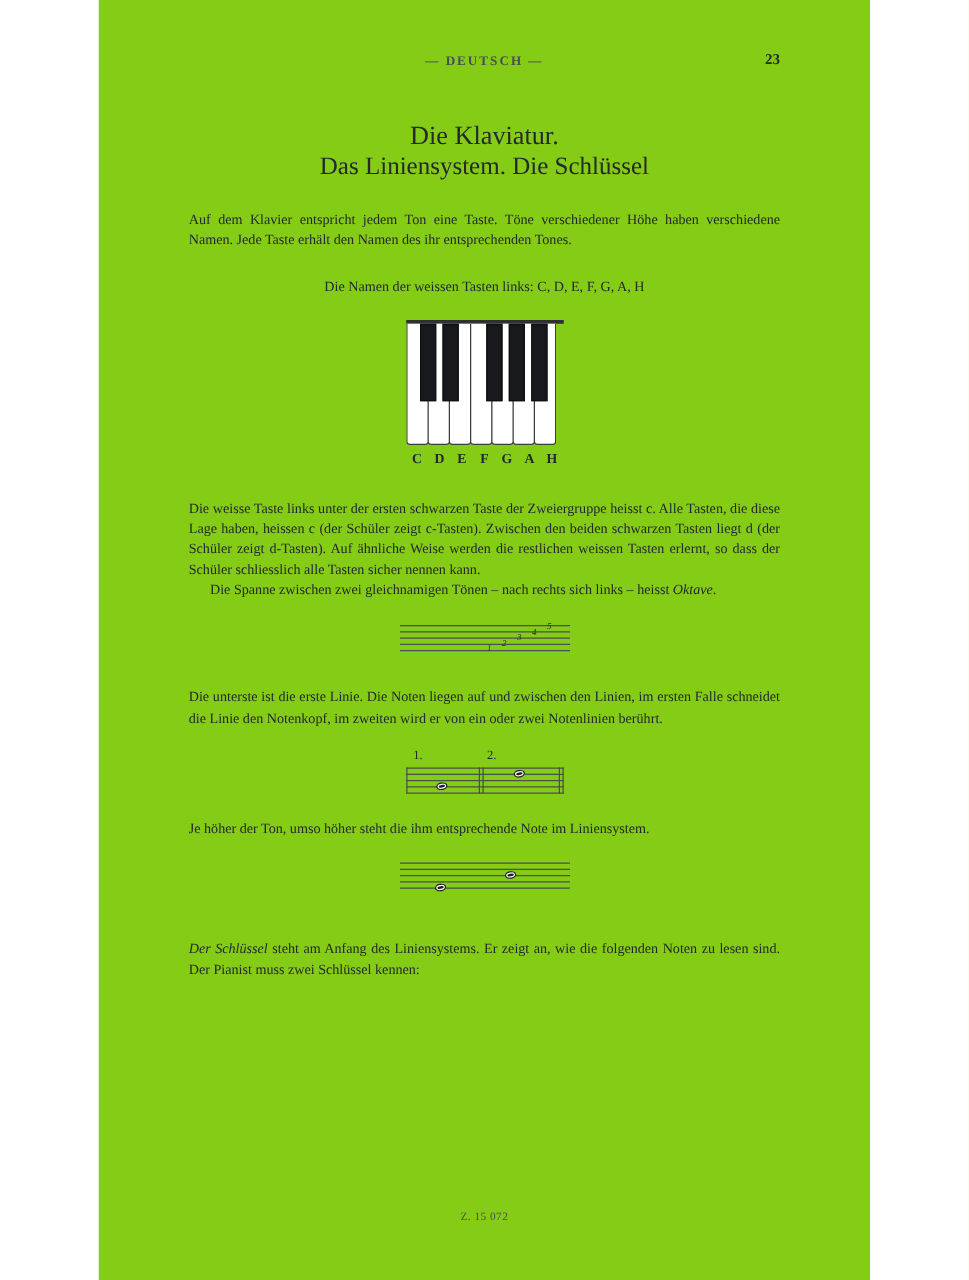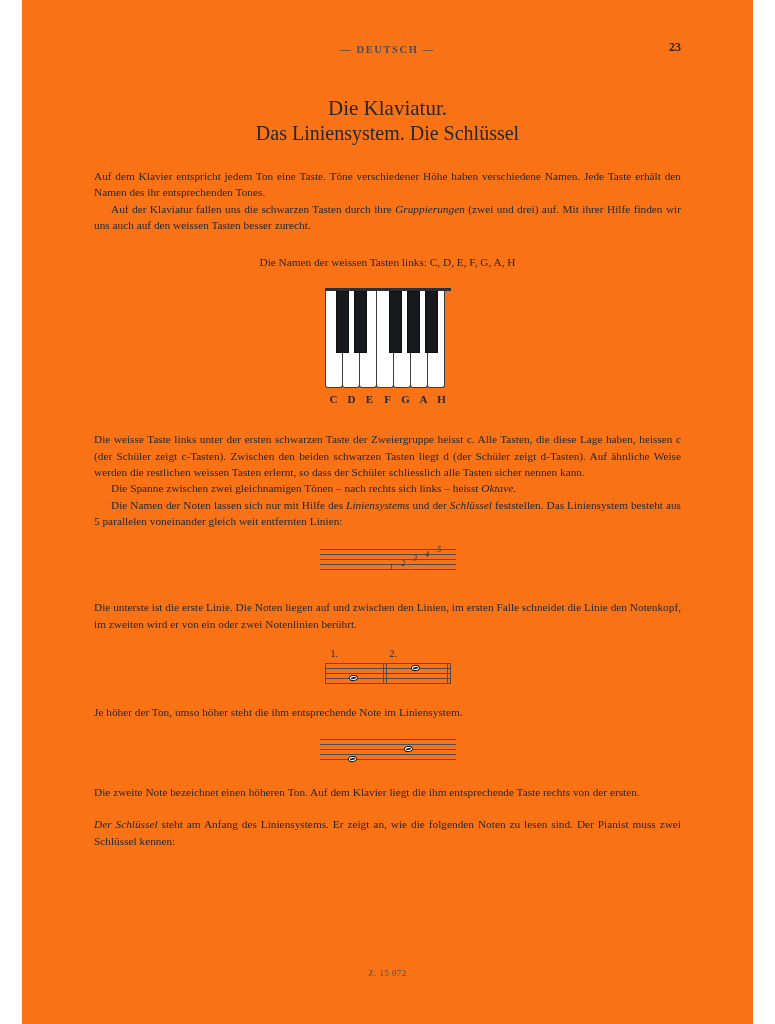--- a/index.html
+++ b/index.html
@@ -3,23 +3,23 @@
 <meta charset="utf-8">
 <title>Die Klaviatur</title>
 <style>
   html, body {
     margin: 0;
     padding: 0;
     background: #ffffff;
   }
   .page {
     position: relative;
-    width: 731px;
+    width: 617px;
     height: 1024px;
-    background: #f97316;
+    background: #84cc16;
     margin: 0 auto;
     font-family: "Liberation Serif", "DejaVu Serif", serif;
     color: #26282b;
     overflow: hidden;
     box-sizing: border-box;
   }
 
   
   .runhead {
     position: absolute;
@@ -249,21 +249,20 @@
 
   <div class="titleblock">
     <div class="title-line1">Die Klaviatur.</div>
     <div class="title-line2">Das Liniensystem. Die Schlüssel</div>
   </div>
 
   <div class="body">
 
     <p class="para"><span>Auf dem Klavier entspricht jedem Ton eine Taste. Töne verschiedener Höhe haben verschiedene Namen. Jede Taste erhält den Namen des ihr entsprechenden Tones.</span></p>
 
-    <p class="para indent"><span>Auf der Klaviatur fallen uns die schwarzen Tasten durch ihre </span><em>Gruppierungen</em><span> (zwei und drei) auf. Mit ihrer Hilfe finden wir uns auch auf den weissen Tasten besser zurecht.</span></p>
 
     <div class="blockgap-1"></div>
 
     <p class="centerline"><span>Die Namen der weissen Tasten links: </span><b>C, D, E, F, G, A, H</b></p>
 
     <div style="height:18px"></div>
 
     <div class="kbd-wrap">
       <div>
         <div class="keyboard">
@@ -296,21 +295,20 @@
         </div>
       </div>
     </div>
 
     <div style="height:26px"></div>
 
     <p class="para"><span>Die weisse Taste links unter der ersten schwarzen Taste der Zweiergruppe heisst </span><b>c</b><span>. Alle Tasten, die diese Lage haben, heissen </span><b>c</b><span> (der Schüler zeigt </span><b>c</b><span>-Tasten). Zwischen den beiden schwarzen Tasten liegt </span><b>d</b><span> (der Schüler zeigt </span><b>d</b><span>-Tasten). Auf ähnliche Weise werden die restlichen weissen Tasten erlernt, so dass der Schüler schliesslich alle Tasten sicher nennen kann.</span></p>
 
     <p class="para indent"><span>Die Spanne zwischen zwei gleichnamigen Tönen – nach rechts sich links – heisst </span><em>Oktave</em><span>.</span></p>
 
-    <p class="para indent"><span>Die Namen der Noten lassen sich nur mit Hilfe des </span><em>Liniensystems</em><span> und der </span><em>Schlüssel</em><span> feststellen. Das Liniensystem besteht aus 5 parallelen voneinander gleich weit entfernten Linien:</span></p>
 
     <div style="height:18px"></div>
 
     <div class="fig-center">
       <div class="staff" style="width:136px;height:26px;">
         <div class="sline" style="top:2px"></div>
         <div class="sline" style="top:7px"></div>
         <div class="sline" style="top:12px"></div>
         <div class="sline" style="top:17px"></div>
         <div class="sline" style="top:22px"></div>
@@ -363,21 +361,20 @@
         <div class="sline" style="top:11px"></div>
         <div class="sline" style="top:16px"></div>
         <div class="sline" style="top:21px"></div>
         <div class="notehead" style="left:28px; top:17.8px"></div>
         <div class="notehead" style="left:84px; top:7.8px"></div>
       </div>
     </div>
 
     <div style="height:22px"></div>
 
-    <p class="para"><span>Die zweite Note bezeichnet einen höheren Ton. Auf dem Klavier liegt die ihm entsprechende Taste rechts von der ersten.</span></p>
 
     <div style="height:16px"></div>
 
     <p class="para"><em>Der Schlüssel</em><span> steht am Anfang des Liniensystems. Er zeigt an, wie die folgenden Noten zu lesen sind. Der Pianist muss zwei Schlüssel kennen:</span></p>
 
     <div style="height:22px"></div>
 
 
   </div>
 

